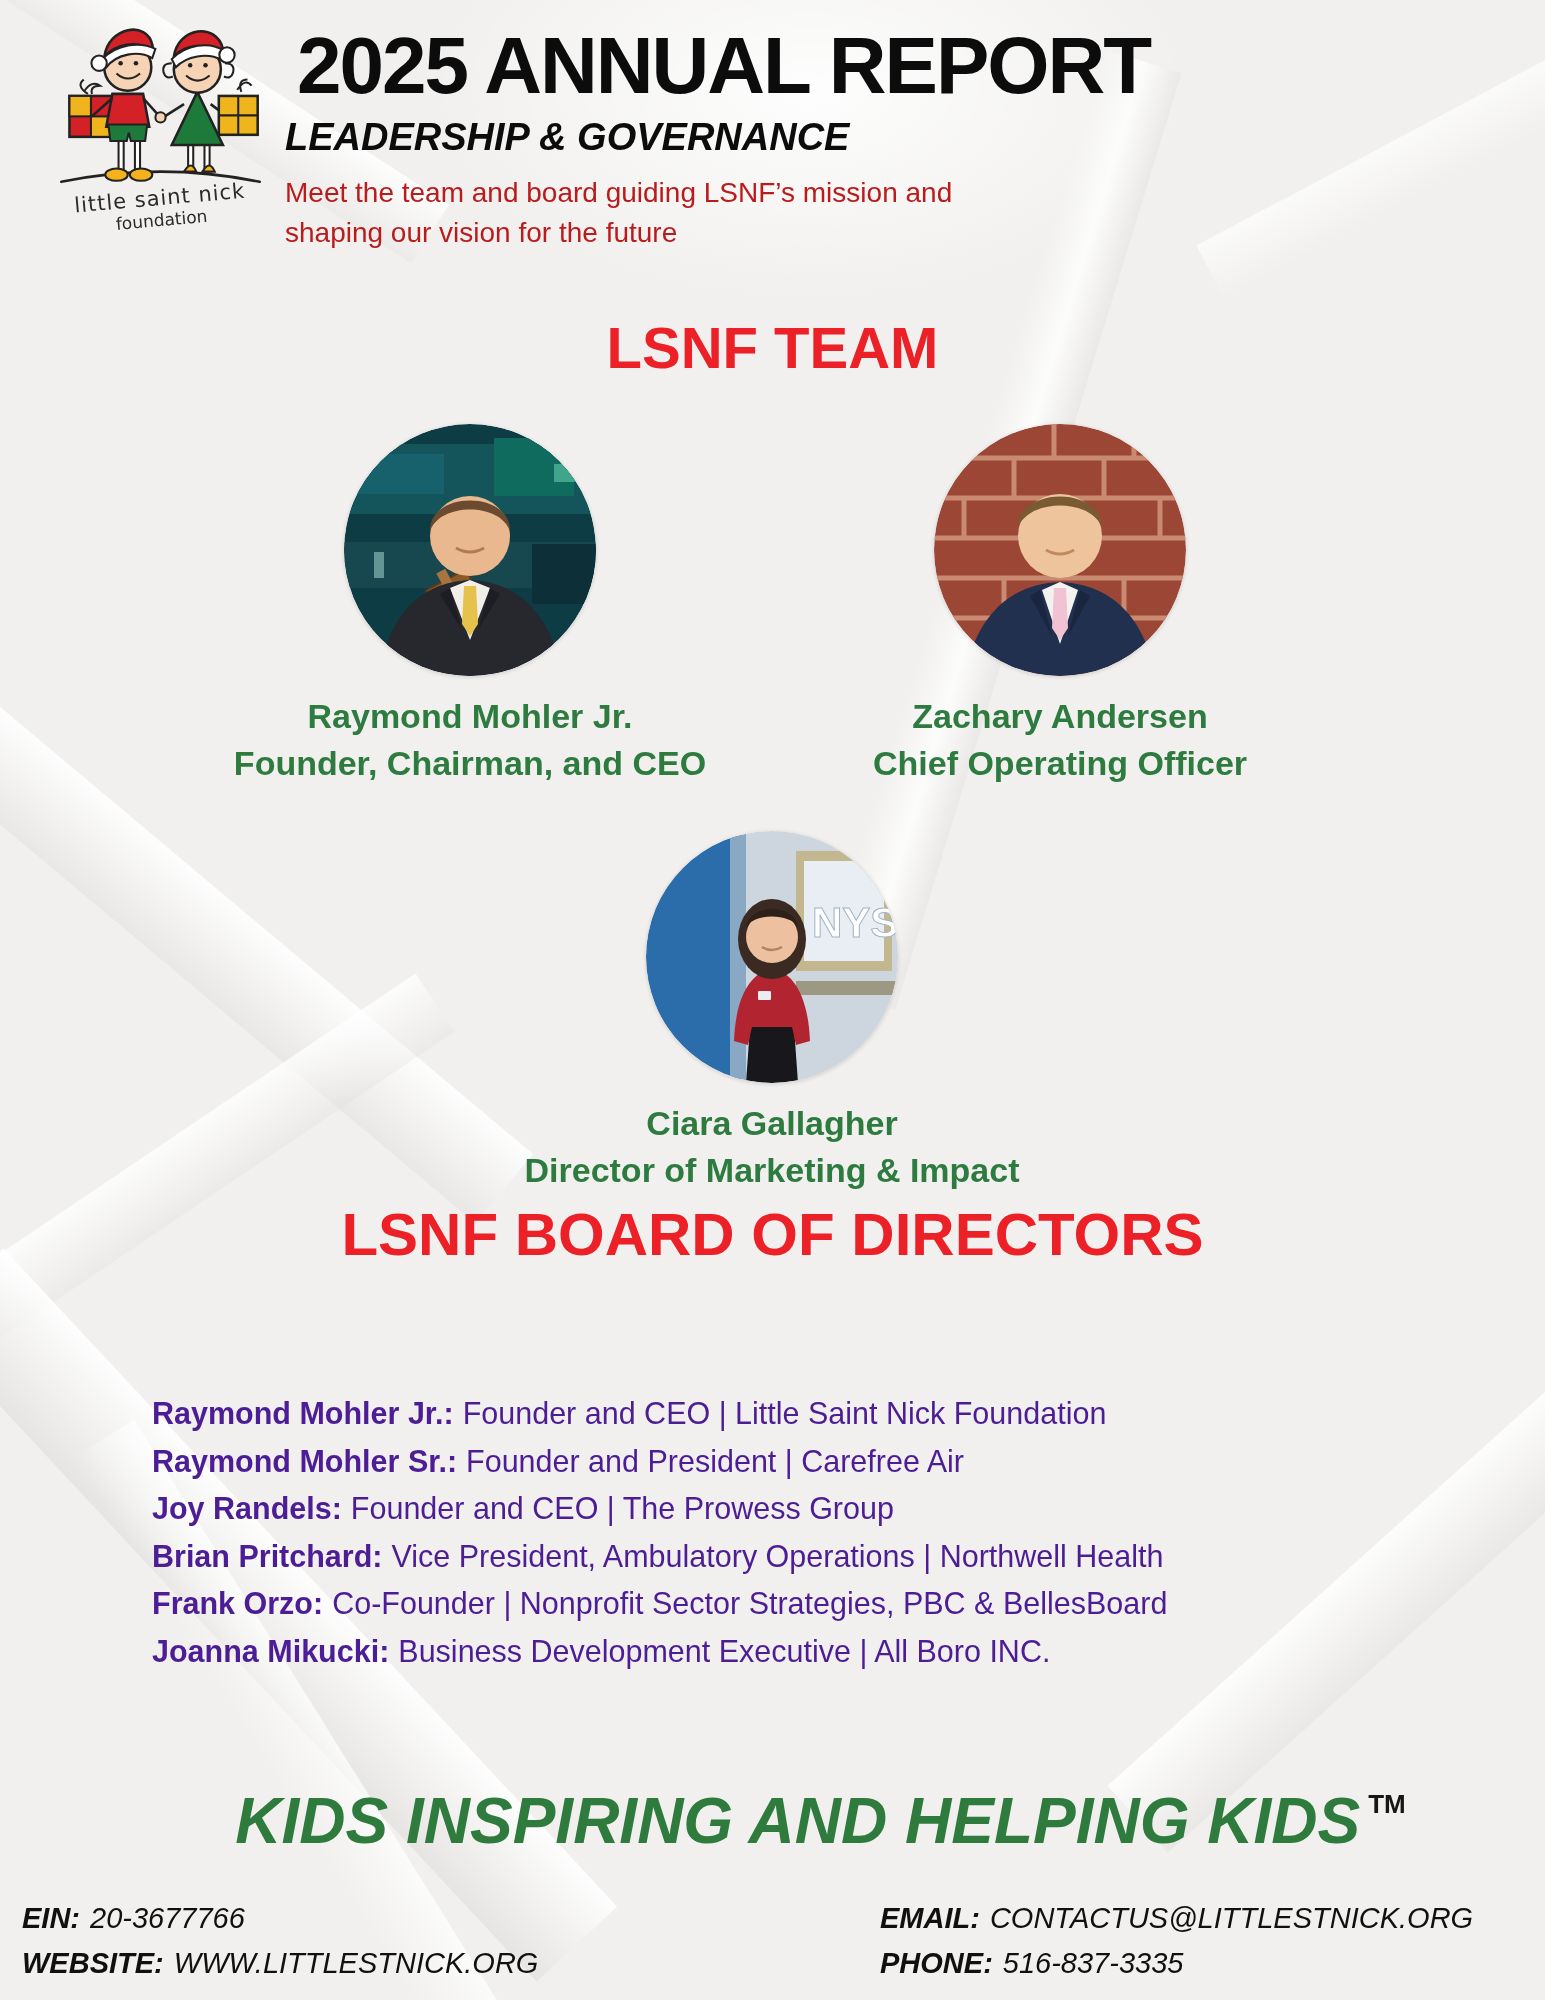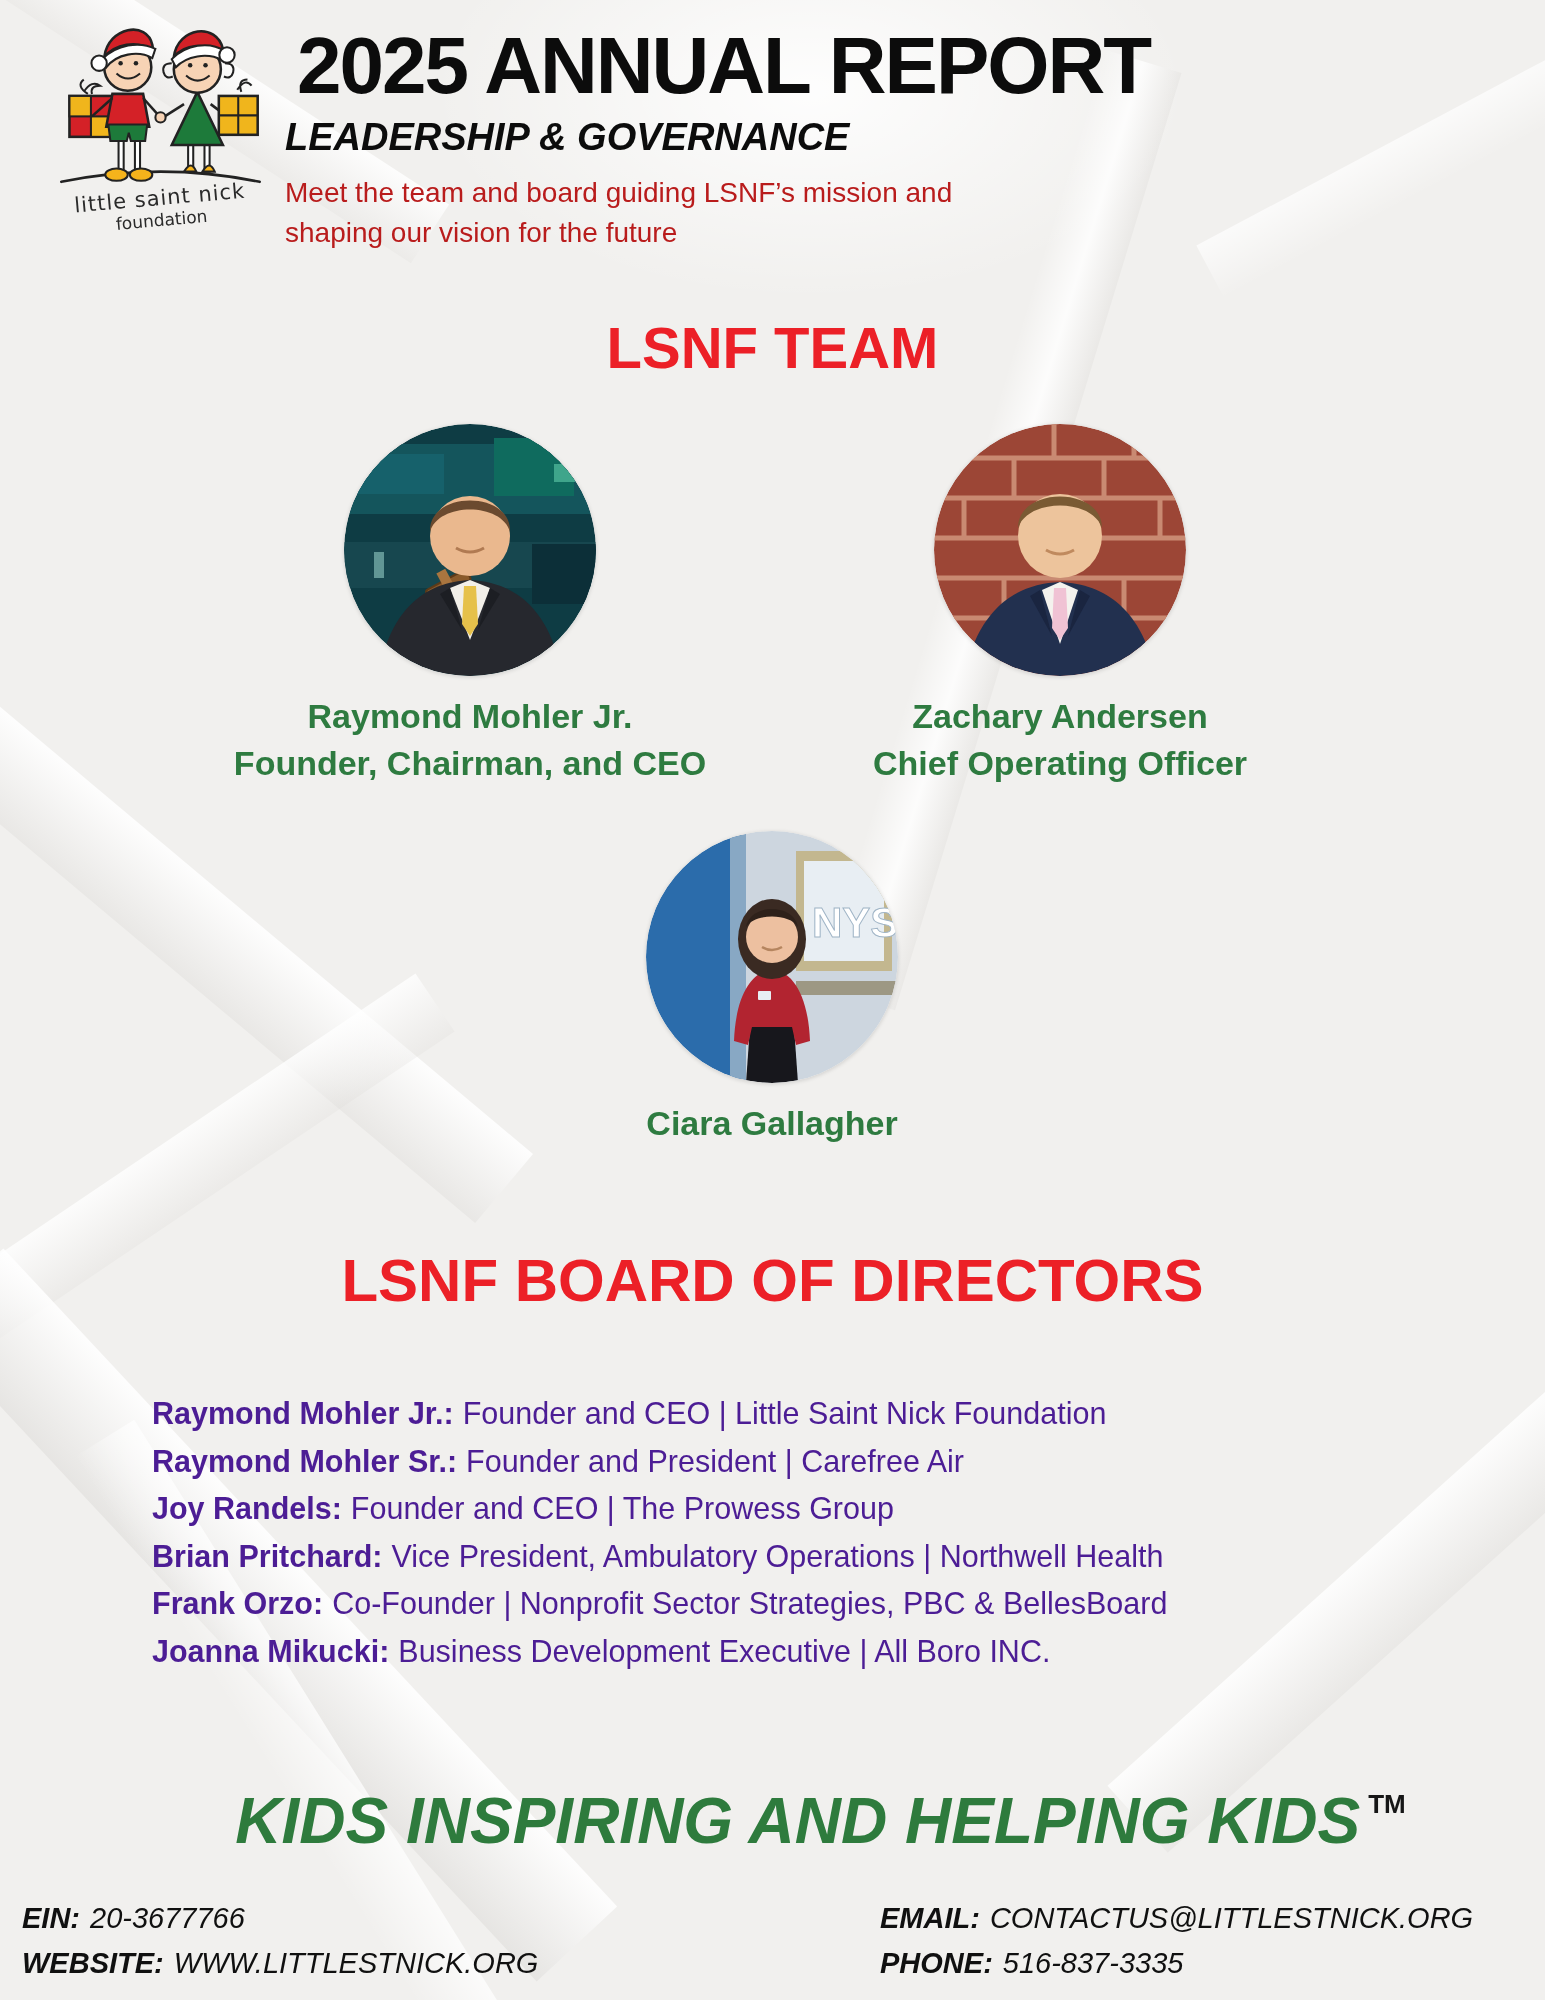--- a/index.html
+++ b/index.html
@@ -51,21 +51,21 @@
   .m1{left:140px;top:424px;}
   .m2{left:730px;top:424px;}
   .m3{left:442px;top:831px;}
   .avatar{width:252px;height:252px;border-radius:50%;margin:0 auto;overflow:hidden;
     box-shadow:0 1px 4px rgba(0,0,0,.15);}
   .avatar svg{display:block;width:100%;height:100%;}
   .member-name{margin-top:16px;font-size:34px;font-weight:800;color:#2e7b40;line-height:1.45;}
   .member-title{font-size:34px;font-weight:800;color:#2e7b40;line-height:1.3;}
 
   
-  .board-heading{position:absolute;left:0;top:1246px;width:100%;text-align:center;
+  .board-heading{position:absolute;left:0;top:1200px;width:100%;text-align:center;
     font-size:60px;font-weight:900;color:#ec2027;}
   .board-list{position:absolute;left:152px;top:1390px;width:1270px;}
   .board-row{font-size:30.5px;line-height:47.6px;color:#4c1d95;white-space:nowrap;}
   .board-name{font-weight:800;margin-right:9px;}
 
   
   .tagline{position:absolute;left:0;top:1784px;width:100%;text-align:center;
     font-size:64px;font-weight:900;font-style:italic;color:#2e7b3d;letter-spacing:0px;padding-left:48px;}
   .tagline .tm{font-size:26px;font-style:normal;font-weight:800;color:#161616;
     position:relative;top:-30px;margin-left:8px;letter-spacing:0;}
@@ -247,20 +247,21 @@
           <path d="M88 210 C90 160 108 140 126 138 C144 140 162 160 164 210 L150 214 L146 196 L106 196 L102 214 Z" fill="#b22430"></path>
           <rect x="112" y="160" width="13" height="9" fill="#e8eef3" rx="1"></rect>
           <ellipse cx="126" cy="108" rx="34" ry="40" fill="#3a2a22"></ellipse>
           <circle cx="126" cy="106" r="26" fill="#edc0a0"></circle>
           <path d="M100 96 C104 72 148 72 152 96 C144 82 108 82 100 96 Z" fill="#2e211a"></path>
           <path d="M116 116 Q126 122 136 116" fill="none" stroke="#b5855f" stroke-width="2.5"></path>
         </g>
       </svg>
     </div>
     <div class="member-name">Ciara Gallagher</div>
+    <div class="member-title">Director of Marketing &amp; Impact</div>
   </div>
 
   <div class="board-heading">LSNF BOARD OF DIRECTORS</div>
 
   <div class="board-list">
     <div class="board-row">
       <span class="board-name">Raymond Mohler Jr.:</span><span>Founder and CEO | Little Saint Nick Foundation</span>
     </div>
     <div class="board-row">
       <span class="board-name">Raymond Mohler Sr.:</span><span>Founder and President | Carefree Air</span>

